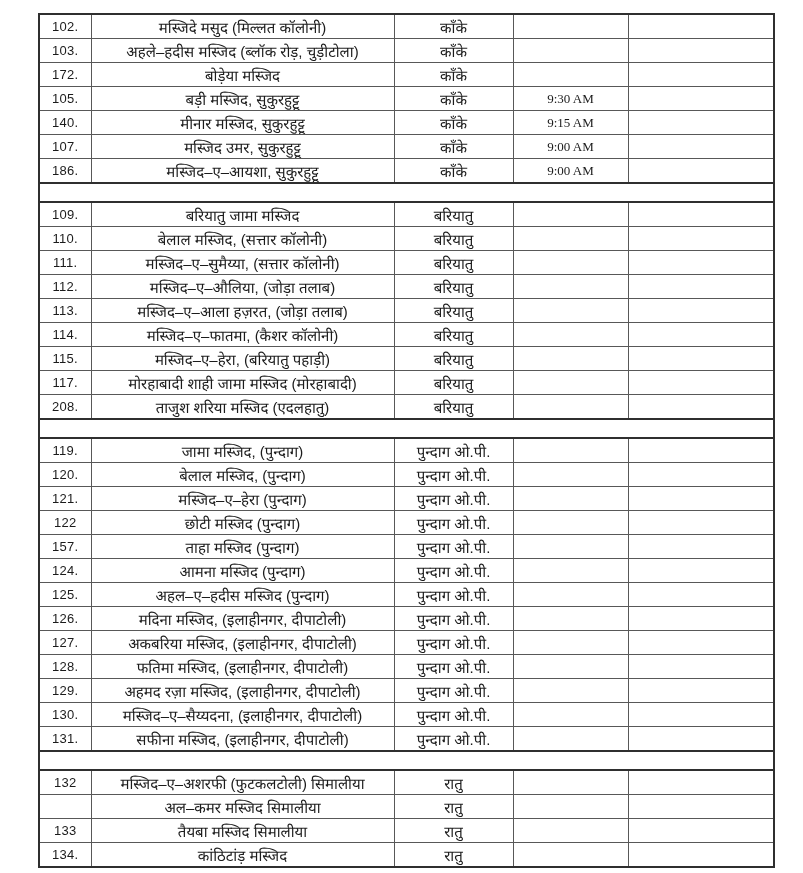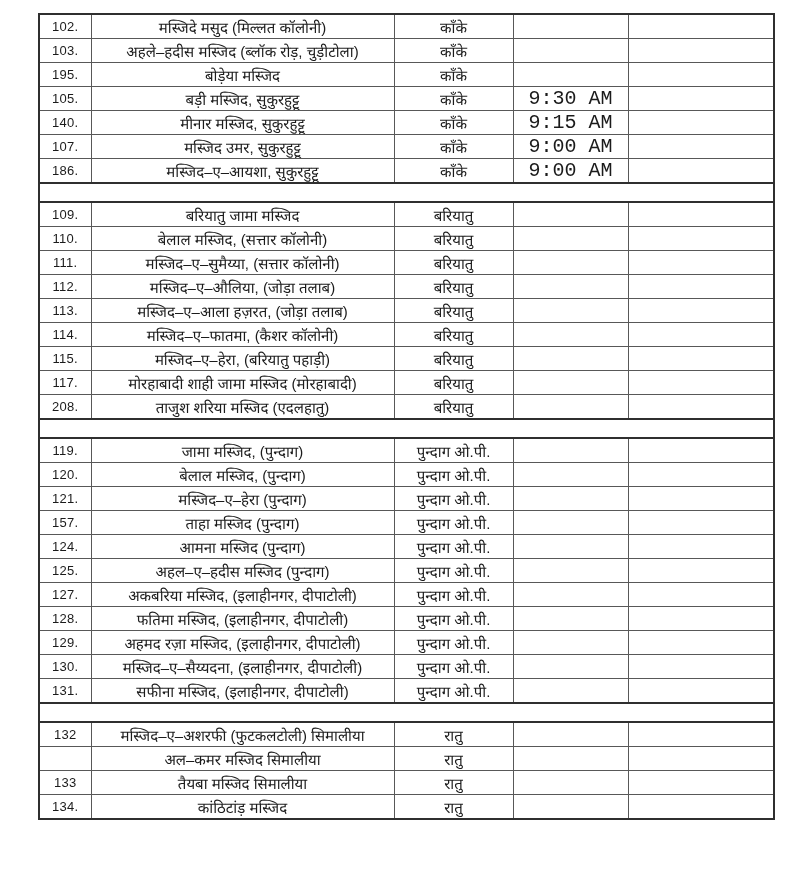--- a/index.html
+++ b/index.html
@@ -45,22 +45,22 @@
   td.sl {
     font-family: "Liberation Sans", sans-serif;
     font-size: 13px;
     letter-spacing: 0.3px;
   }
   td.name, td.ps {
     font-family: "Liberation Sans", sans-serif;
     font-size: 15px;
   }
   td.time {
-    font-family: Liberation Mono, monospace;
-    font-size: 20px;
+    font-family: Liberation Serif, serif;
+    font-size: 13px;
   }
   tr.sep td {
     height: 17px;
     border-top: 2px solid #2f2f2f;
     border-bottom: 2px solid #2f2f2f;
     border-left: 2px solid #2f2f2f;
     border-right: 2px solid #2f2f2f;
   }
   
   tr.lite td { border-top-color: #9a9a9a; }
@@ -88,21 +88,21 @@
 
   <tr>
     <td class="sl">103.</td>
     <td class="name">अहले–हदीस मस्जिद (ब्लॉक रोड़, चुड़ीटोला)</td>
     <td class="ps">काँके</td>
     <td class="time"></td>
     <td class="extra"></td>
   </tr>
 
   <tr>
-    <td class="sl">195.</td>
+    <td class="sl">172.</td>
     <td class="name">बोड़ेया मस्जिद</td>
     <td class="ps">काँके</td>
     <td class="time"></td>
     <td class="extra"></td>
   </tr>
 
   <tr class="lite">
     <td class="sl">105.</td>
     <td class="name">बड़ी मस्जिद, सुकुरहुट्टू</td>
     <td class="ps">काँके</td>
@@ -232,20 +232,27 @@
   </tr>
 
   <tr>
     <td class="sl">121.</td>
     <td class="name">मस्जिद–ए–हेरा (पुन्दाग)</td>
     <td class="ps">पुन्दाग ओ.पी.</td>
     <td class="time"></td>
     <td class="extra"></td>
   </tr>
 
+  <tr>
+    <td class="sl">122</td>
+    <td class="name">छोटी मस्जिद (पुन्दाग)</td>
+    <td class="ps">पुन्दाग ओ.पी.</td>
+    <td class="time"></td>
+    <td class="extra"></td>
+  </tr>
 
   <tr>
     <td class="sl">157.</td>
     <td class="name">ताहा मस्जिद (पुन्दाग)</td>
     <td class="ps">पुन्दाग ओ.पी.</td>
     <td class="time"></td>
     <td class="extra"></td>
   </tr>
 
   <tr>
@@ -257,20 +264,27 @@
   </tr>
 
   <tr>
     <td class="sl">125.</td>
     <td class="name">अहल–ए–हदीस मस्जिद (पुन्दाग)</td>
     <td class="ps">पुन्दाग ओ.पी.</td>
     <td class="time"></td>
     <td class="extra"></td>
   </tr>
 
+  <tr>
+    <td class="sl">126.</td>
+    <td class="name">मदिना मस्जिद, (इलाहीनगर, दीपाटोली)</td>
+    <td class="ps">पुन्दाग ओ.पी.</td>
+    <td class="time"></td>
+    <td class="extra"></td>
+  </tr>
 
   <tr>
     <td class="sl">127.</td>
     <td class="name">अकबरिया मस्जिद, (इलाहीनगर, दीपाटोली)</td>
     <td class="ps">पुन्दाग ओ.पी.</td>
     <td class="time"></td>
     <td class="extra"></td>
   </tr>
 
   <tr>

